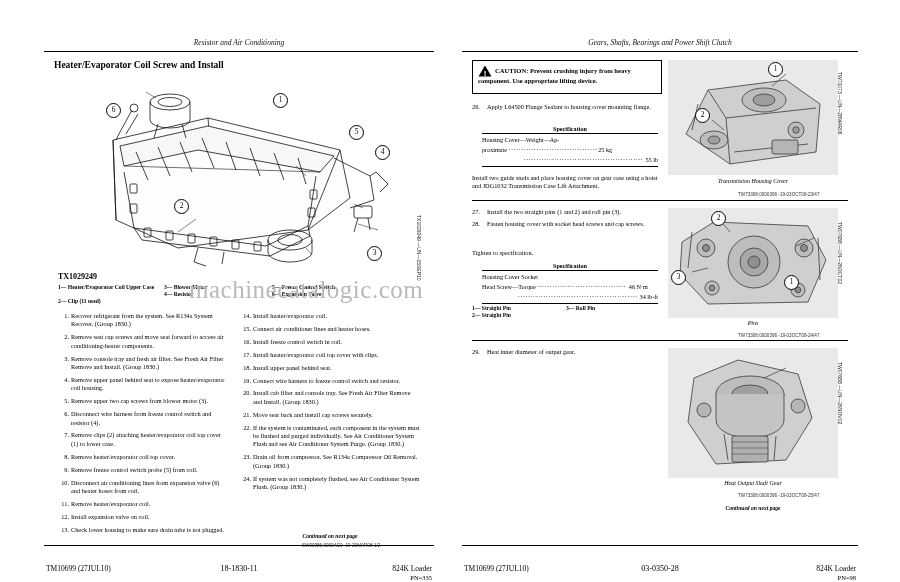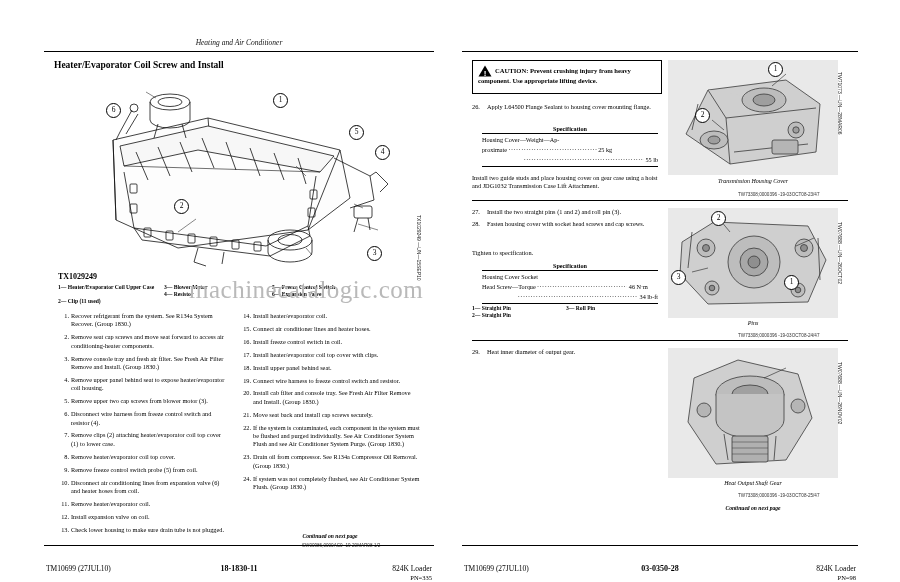--- a/index.html
+++ b/index.html
@@ -67,21 +67,21 @@
   }
   .footer {
     position: absolute;
     bottom: 18px;
     left: 0;
     width: 100%;
     font-size: 7.5px;
     font-family: "Liberation Serif", serif;
   }
   .footer .f-left { position: absolute; left: 2px; top: 0; }
-  .footer .f-mid  { position: absolute; left: 0; top: 0; width: 100%; text-align: center; font-weight: bold; font-size: 8px;}
+  .footer .f-mid  { position: absolute; left: 0; top: 0; width: 100%; text-align: center; font-weight: normal; font-size: 8px;}
   .footer .f-right{ position: absolute; right: 2px; top: 0; }
   .footer .f-pn   { position: absolute; right: 2px; top: 10px; font-size: 6.5px;}
   
   .artbox {
     position: absolute;
     border: 0;
   }
   .callout {
     position: absolute;
     width: 13px; height: 13px;
@@ -202,21 +202,21 @@
     z-index: 50;
     white-space: nowrap;
   }
   svg { display: block; }
 </style>
 </head>
 <body>
 
 <div class="page page-left">
 
-  <div class="hdr">Heating and Air Conditioner</div>
+  <div class="hdr">Resistor and Air Conditioning</div>
   <div class="hdr-rule"></div>
   <div class="title">Heater/Evaporator Coil Screw and Install</div>
 
   <div class="artbox" style="left:14px; top:80px; width:360px; height:190px;">
     <svg width="360" height="190" viewBox="0 0 360 190">
       <g fill="none" stroke="#111" stroke-width="0.8">
 
         <path d="M55 60 L150 38 L282 70 L292 118 L250 150 L120 168 L58 140 Z" fill="#fdfdfd"></path>
         <path d="M55 60 L58 140"></path>
         <path d="M150 38 L152 62"></path>
@@ -334,20 +334,21 @@
   <div class="footer">
     <span class="f-left">TM10699 (27JUL10)</span>
     <span class="f-mid">18-1830-11</span>
     <span class="f-right">824K  Loader</span>
     <span class="f-pn">PN=335</span>
   </div>
 </div>
 
 <div class="page page-right">
 
+  <div class="hdr">Gears, Shafts, Bearings and Power Shift Clutch</div>
   <div class="hdr-rule"></div>
 
   <div class="caution-box" style="left:10px; top:60px; width:190px; height:34px;">
     <span class="tri">
       <svg width="14" height="12" viewBox="0 0 14 12">
           <polygon points="7,0.5 13.5,11.5 0.5,11.5" fill="#000"></polygon>
           <text x="7" y="10.5" font-size="8" fill="#fff" text-anchor="middle" font-family="Liberation Sans">!</text>
         </svg>
     </span><span>CAUTION: Prevent crushing injury from heavy component.  Use appropriate lifting device.</span>
   </div>

